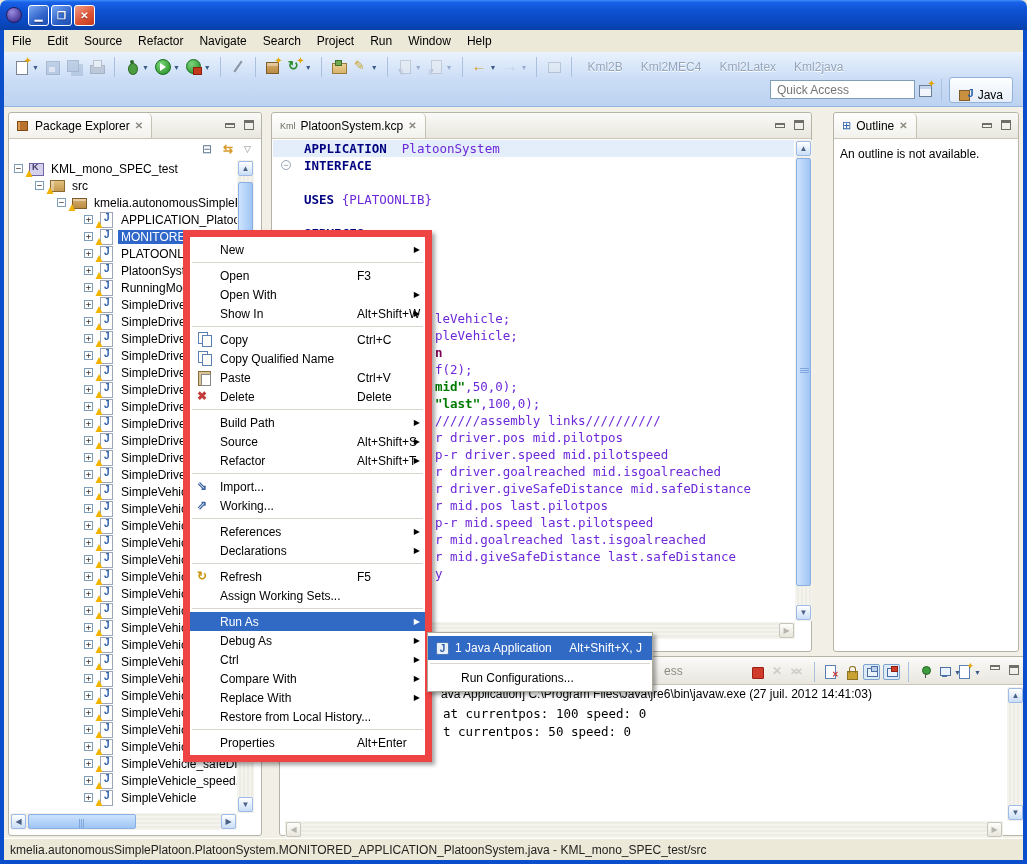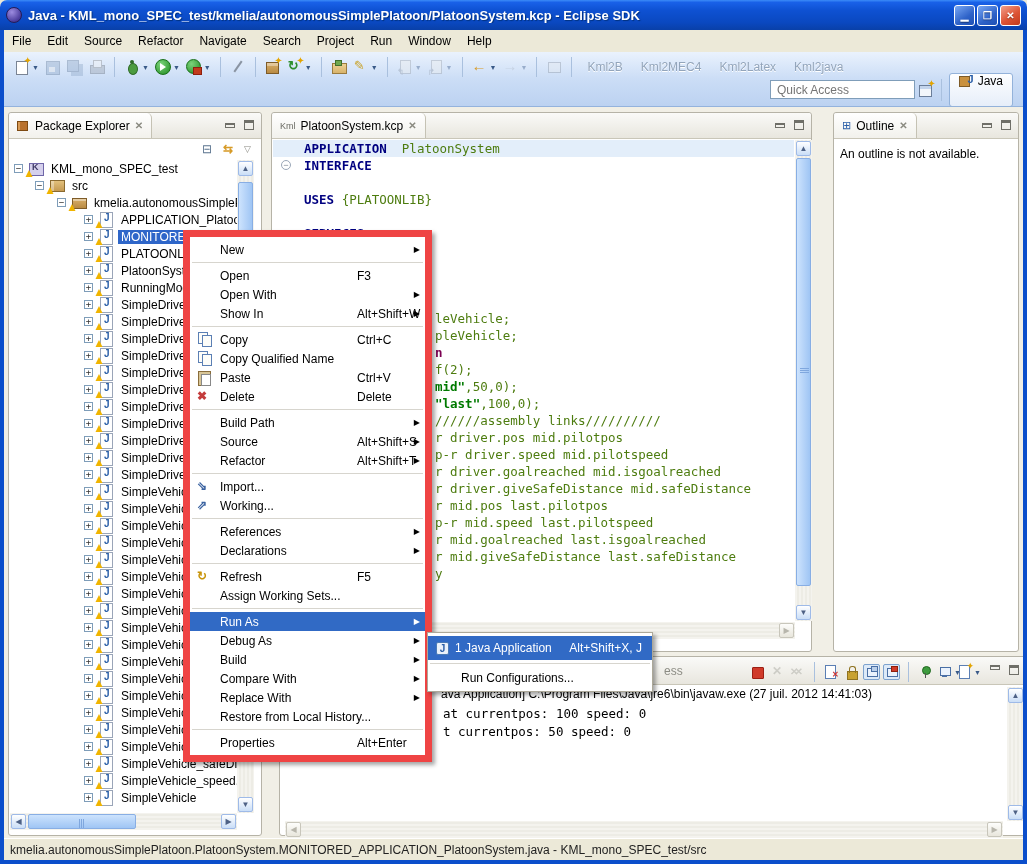--- a/index.html
+++ b/index.html
@@ -54,21 +54,21 @@
 .ic-prev-edit::after{content:"↰";position:absolute;left:0;bottom:-2px;color:#8A94A2;font-size:9px}
 .ic-next-edit::after{content:"↱";position:absolute;left:0;bottom:-2px;color:#8A94A2;font-size:9px}
 .ic-back::before{content:"←";position:absolute;left:0;top:-2px;color:#D79B28;font-weight:bold;font-size:15px}
 .ic-forward::before{content:"→";position:absolute;left:0;top:-2px;color:#ACB6C4;font-weight:bold;font-size:15px}
 .ic-pin-editor::before{content:"";position:absolute;left:2px;top:3px;width:11px;height:9px;background:#E7EBF0;border:1px solid #8A94A2}
 .qa-input{position:absolute;right:108px;top:28px;width:145px;height:19px;border:1px solid #7F9DB9;font-size:12px;padding:1px 6px;font-family:"Liberation Sans",sans-serif;background:#fff}
 .persp-bar{position:absolute;right:10px;top:25px;height:26px;display:flex;align-items:center;gap:7px}
 .persp-sep{width:1px;height:22px;background:#A9C0DE}
 .ic-open-perspective::before{content:"";position:absolute;left:1px;top:3px;width:11px;height:10px;background:#F2F6FB;border:1px solid #6B7E9A;box-shadow:inset 0 3px 0 #C3D4EC}
 .ic-open-perspective::after{content:"✦";position:absolute;right:-2px;top:-4px;color:#E3A400;font-size:10px}
-.java-persp{display:flex;align-items:flex-start;gap:4px;height:34px;padding:0 9px;background:linear-gradient(#FDFEFF,#E6EEF9);border:1px solid #93B2DA;border-radius:3px;font-size:12px}
+.java-persp{display:flex;align-items:flex-end;gap:4px;height:26px;padding:0 9px;background:linear-gradient(#FDFEFF,#E6EEF9);border:1px solid #93B2DA;border-radius:3px;font-size:12px}
 .ic-java-persp{width:15px;height:14px;position:relative}
 .ic-java-persp::before{content:"";position:absolute;left:0;top:2px;width:9px;height:9px;background:#C9913F;border:1px solid #7E5B28}
 .ic-java-persp::after{content:"J";position:absolute;right:0;top:-1px;color:#2B5FA8;font-weight:bold;font-size:11px}
 
 .workbench{position:absolute;left:4px;top:107px;width:1019px;height:731px;background:#F1EFE6}
 .panel{position:absolute;background:#fff;border:1px solid #B6B3A7;border-radius:3px}
 .phead{position:relative;height:26px;background:linear-gradient(#FAFAF8,#E8E6DE);border-bottom:1px solid #C9C6B8;border-radius:3px 3px 0 0;display:flex;align-items:flex-end}
 .tab{display:flex;align-items:center;gap:5px;padding:0 8px;height:25px;background:linear-gradient(#FFFFFF,#F2F1EC);border-right:1px solid #C5C2B4;border-radius:5px 5px 0 0;font-size:12px;white-space:nowrap}
 .tab-x{color:#8A8A80;font-size:10px;font-weight:bold}
 .minmax{position:absolute;right:7px;top:7px;display:flex;gap:9px;align-items:center}
@@ -107,21 +107,21 @@
 
 .ed-panel{left:267px;top:5px;width:541px;height:540px}
 .kml-tab-icon{font-size:9px;color:#6B6B64}
 .code{position:absolute;left:1px;top:27px;width:521px;height:482px;overflow:hidden;font-family:"DejaVu Sans Mono","Liberation Mono",monospace;font-size:12.5px;line-height:17px}
 .cl{height:17px;padding-left:31px;white-space:pre}
 .cl.frag{padding-left:162px}
 .cl.cur{background:#E3EEFA}
 .c-kw{color:#000080;font-weight:bold}
 .c-kw2{color:#7B0052;font-weight:bold}
 .c-str{color:#007A00;font-weight:bold}
-.c-p{color:#4d7c0f}
+.c-p{color:#6d28d9}
 .fold{position:absolute;width:10px;height:10px;border:1px solid #9AA7B8;border-radius:50%;color:#7A8795;font-size:9px;line-height:8px;text-align:center;background:#fff;z-index:2}
 
 .ol-panel{left:829px;top:5px;width:186px;height:540px}
 .ol-msg{padding:8px 6px;font-size:12px}
 .ol-tab-icon{color:#2B5FA8;font-size:11px}
 
 .con-panel{left:275px;top:549px;width:748px;height:180px}
 .con-head{position:relative;height:28px;background:linear-gradient(#FAFAF8,#E8E6DE);border-bottom:1px solid #C9C6B8;border-radius:3px 3px 0 0}
 .con-tab-rest{position:absolute;left:384px;top:7px;color:#8C8C84;font-size:12px}
 .con-tools{position:absolute;right:52px;top:5px;display:flex;align-items:center;gap:3px}
@@ -171,21 +171,20 @@
 .sm-ic{width:13px;height:13px;background:#EAF1FA;border:1px solid #4A7AB5;color:#2B5FA8;font-size:10px;font-weight:bold;text-align:center;line-height:12px;border-radius:2px;flex:none}
 .sm-item.plain{height:21px;padding-left:33px}
 </style>
 </head>
 <body>
 
 <div class="win">
 
   <div class="titlebar">
     <span class="ecl-icon"></span>
-    <span class="win-title">Java - KML_mono_SPEC_test/kmelia/autonomousSimplePlatoon/PlatoonSystem.kcp - Eclipse SDK</span>
     <span class="tbns">
       <span class="tbn tbn-min">▁</span>
       <span class="tbn tbn-max">❐</span>
       <span class="tbn tbn-close">✕</span>
     </span>
   </div>
 
   <div class="menubar" id="menubar">
       <span class="mb-item">File</span>
       <span class="mb-item">Edit</span>
@@ -787,21 +786,21 @@
       <div class="cm-sep"></div>
       <div class="cm-item hl">
         <span>Run As</span>
         <span class="arrow">▶</span>
       </div>
       <div class="cm-item">
         <span>Debug As</span>
         <span class="arrow">▶</span>
       </div>
       <div class="cm-item">
-        <span>Build</span>
+        <span>Ctrl</span>
         <span class="arrow">▶</span>
       </div>
       <div class="cm-item">
         <span>Compare With</span>
         <span class="arrow">▶</span>
       </div>
       <div class="cm-item">
         <span>Replace With</span>
         <span class="arrow">▶</span>
       </div>

